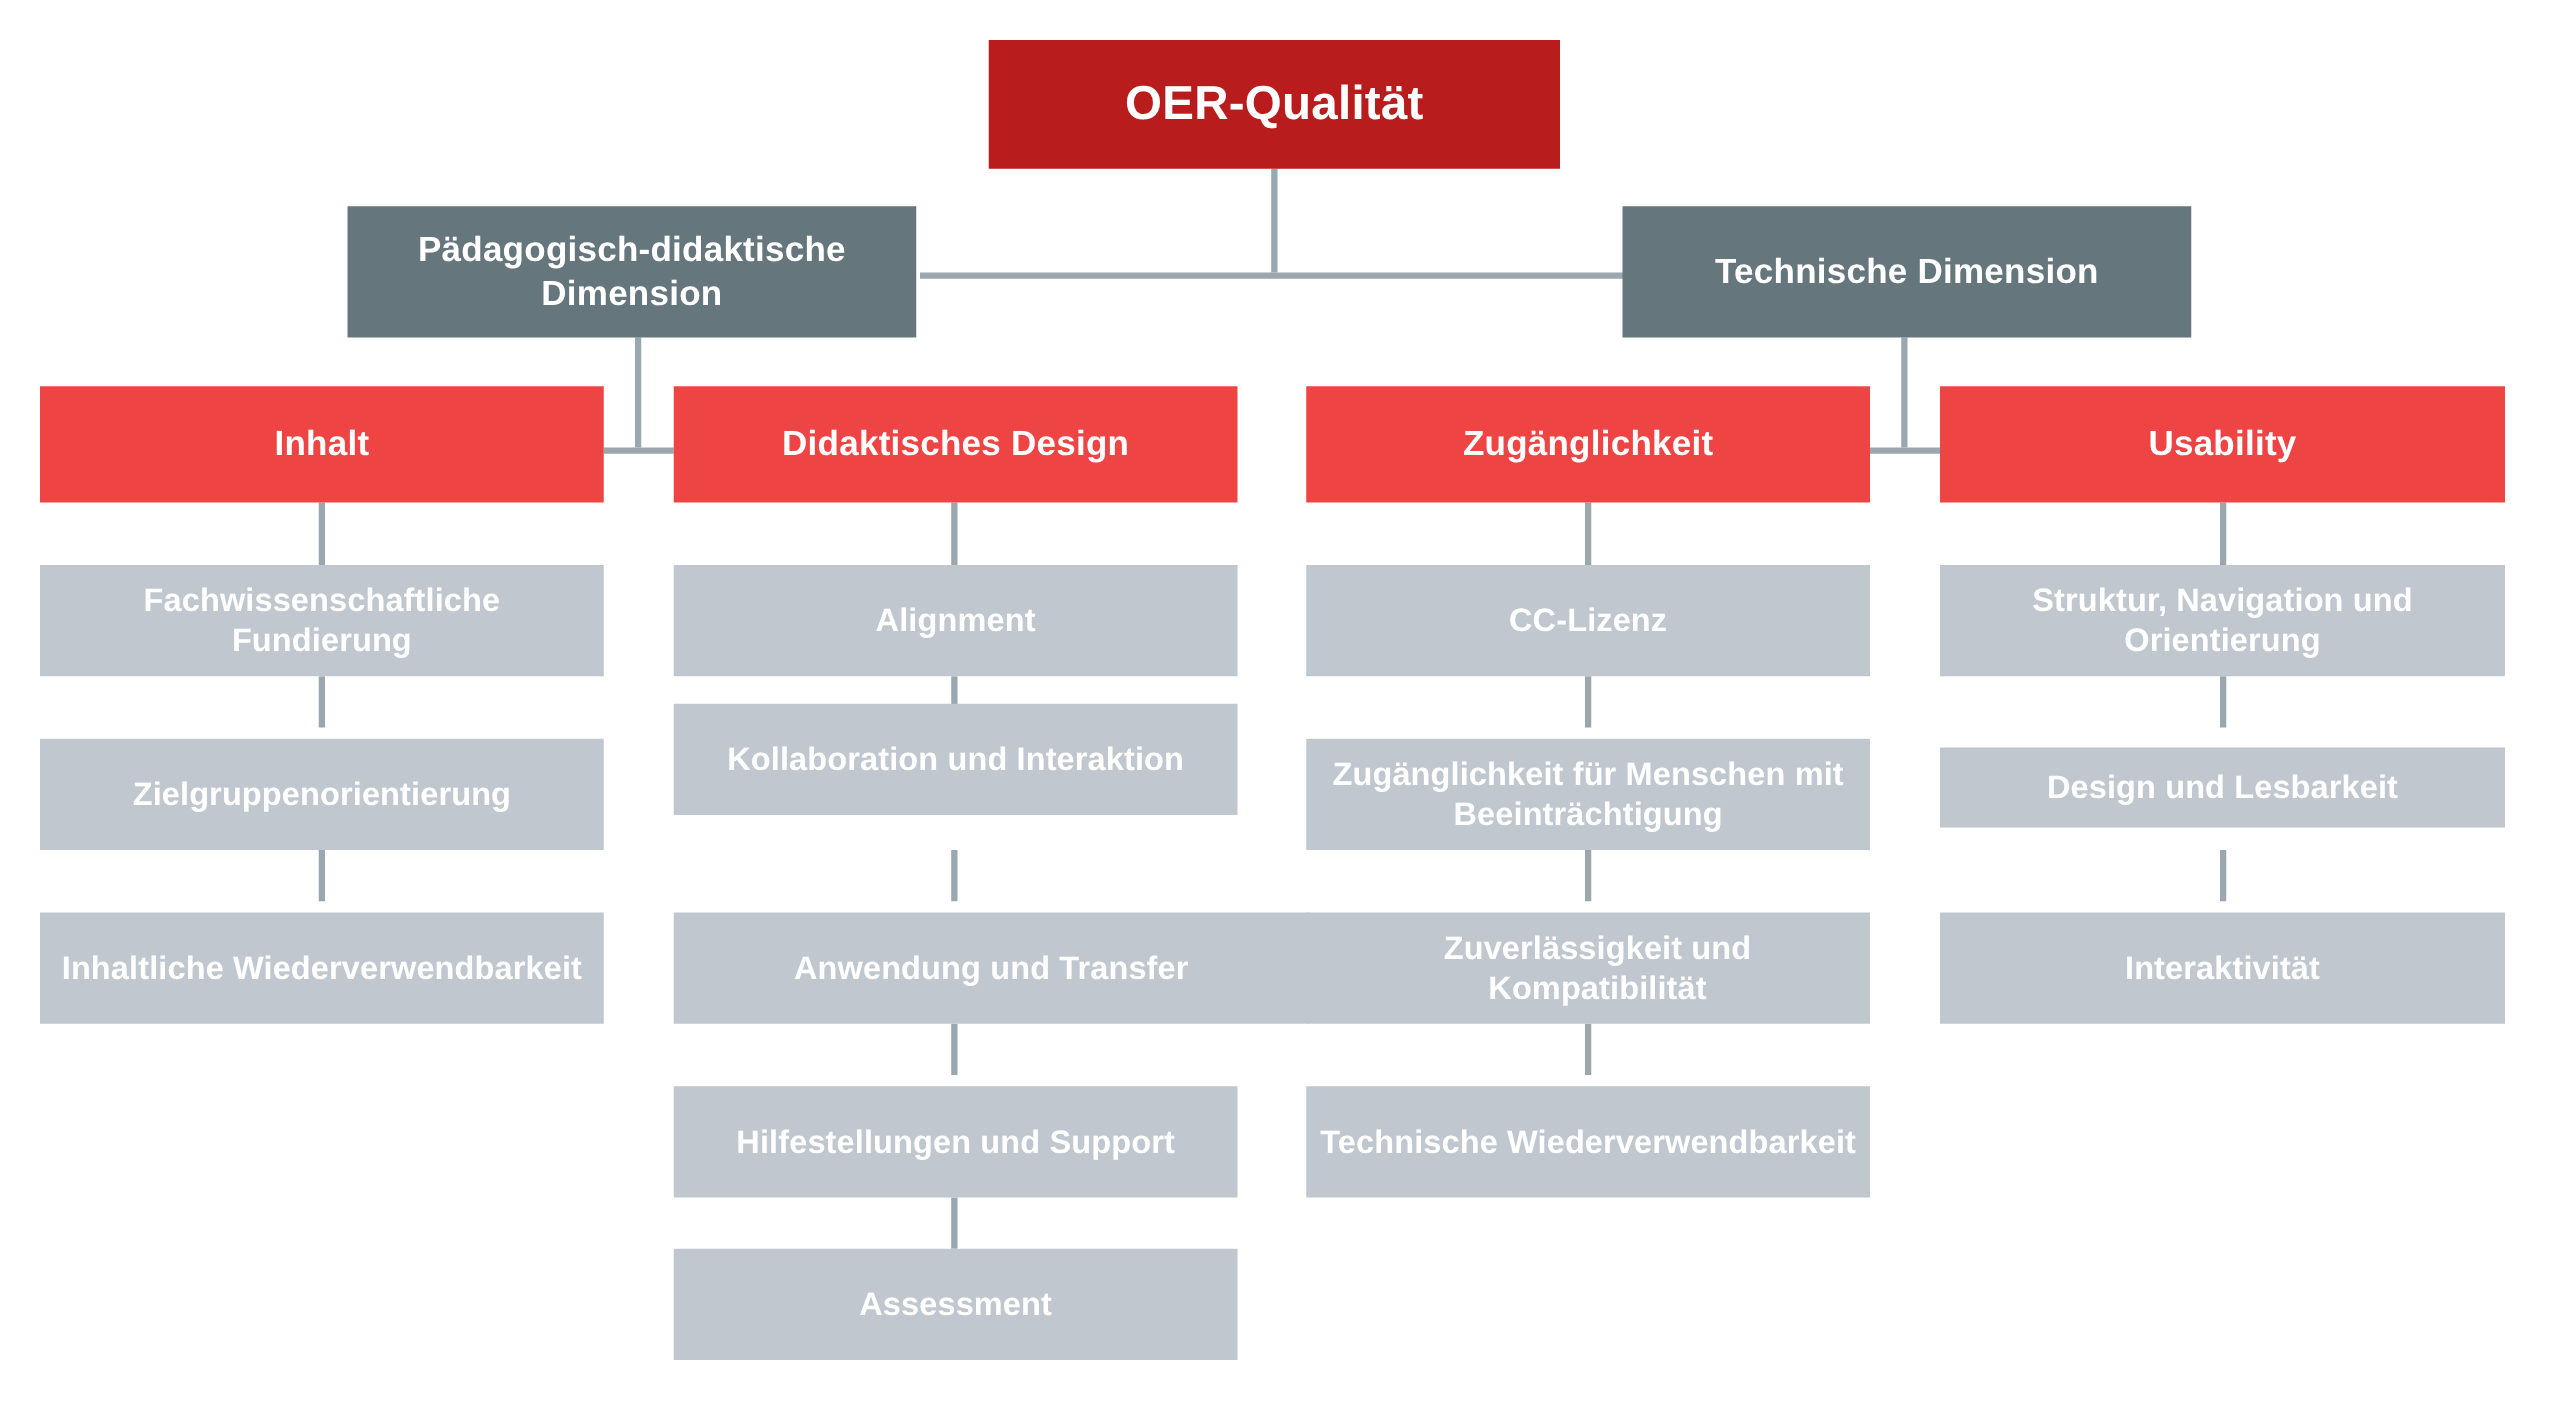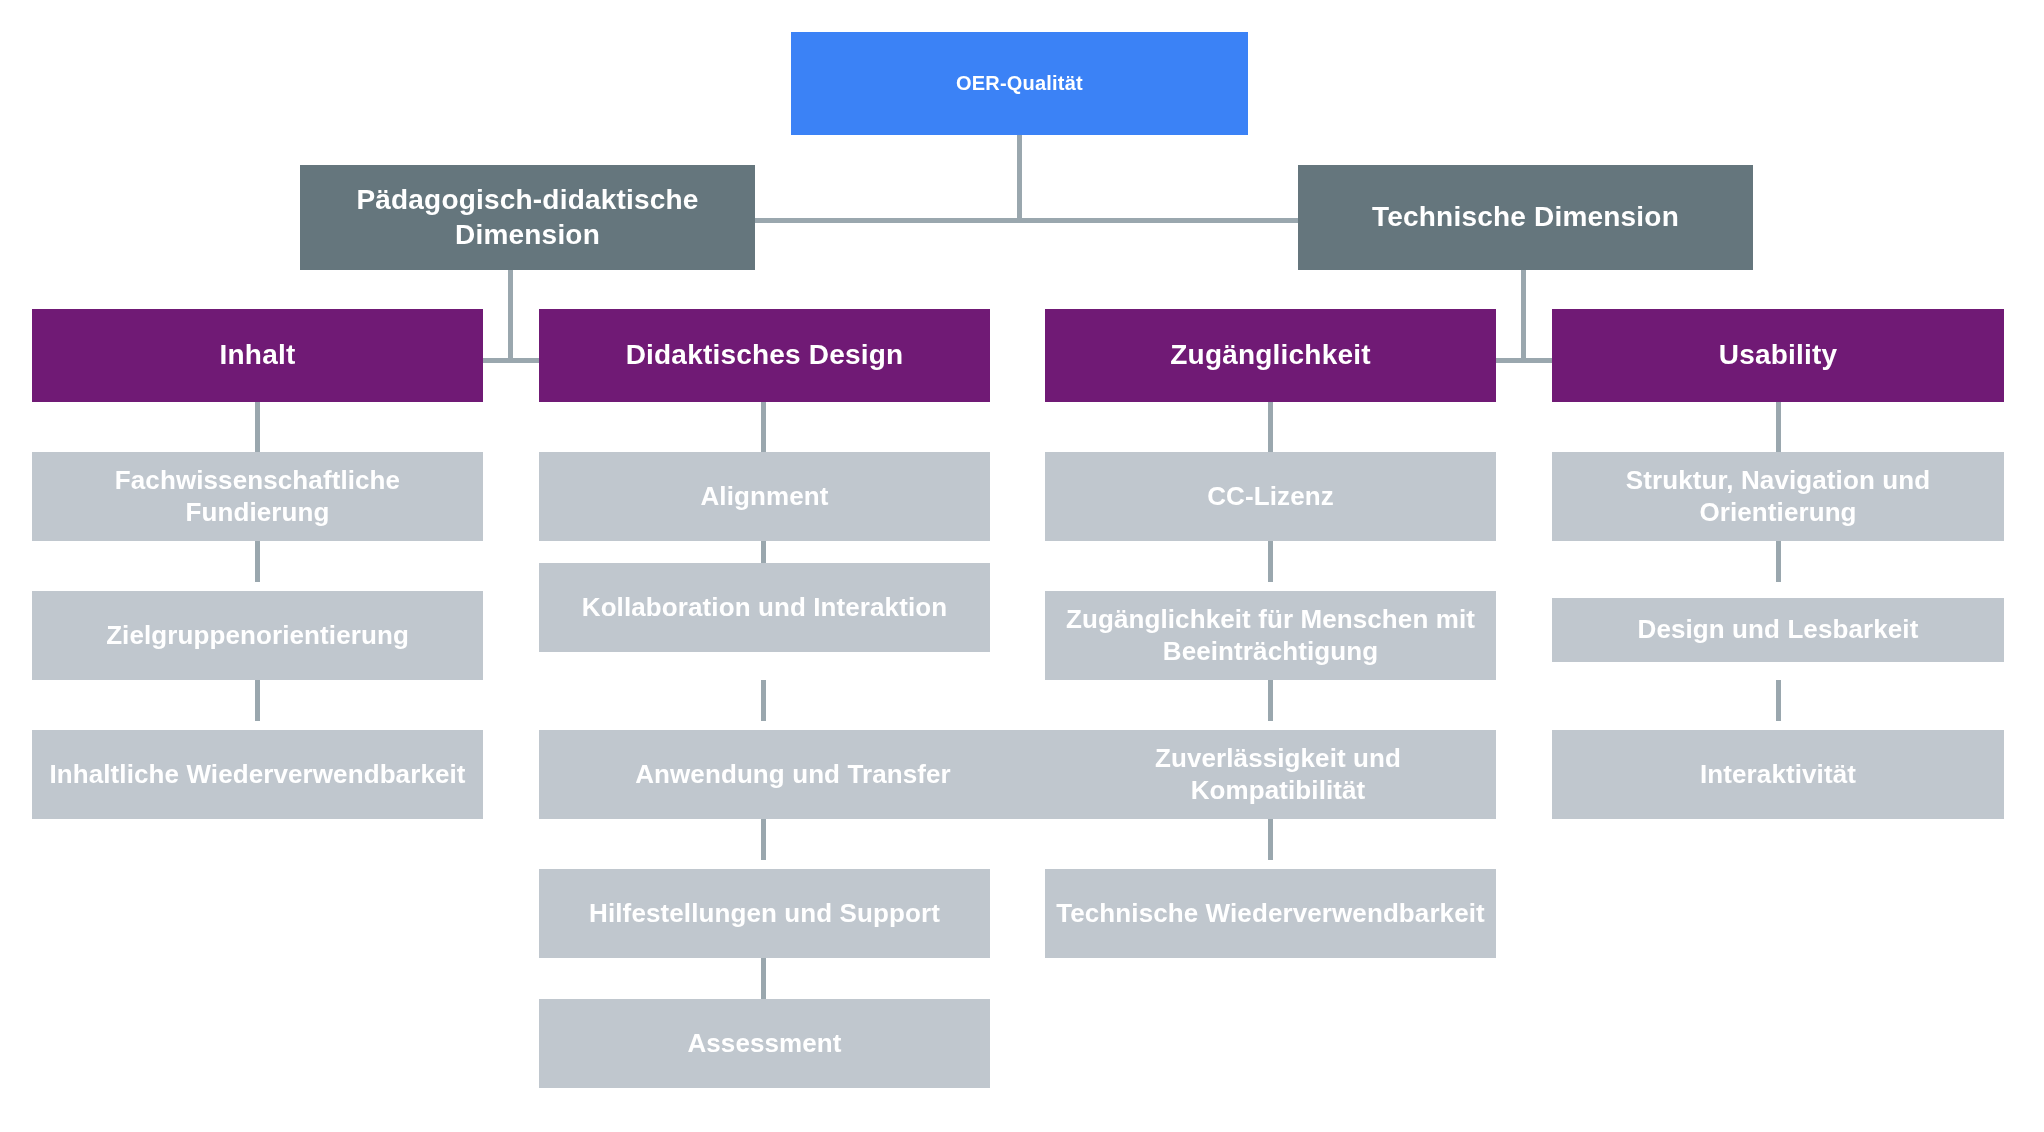--- a/index.html
+++ b/index.html
@@ -24,31 +24,31 @@
     align-items: center;
     justify-content: center;
     text-align: center;
     color: #ffffff;
     font-weight: bold;
     line-height: 1.22;
     padding: 4px 10px;
     white-space: pre-line;
   }
   .node.root {
-    background: #3b82f6;
-    font-size: 20px;
+    background: #b91c1c;
+    font-size: 38px;
     letter-spacing: 0.2px;
   }
   .node.dimension {
     background: #65767d;
     font-size: 28px;
     letter-spacing: 0.2px;
   }
   .node.category {
-    background: #701a75;
+    background: #ef4444;
     font-size: 28px;
     letter-spacing: 0.2px;
   }
   .node.leaf {
     background: #c0c7ce;
     font-size: 26px;
     letter-spacing: 0.1px;
   }
   .connector {
     position: absolute;
@@ -85,21 +85,21 @@
   <div class="connector v" style="left:1268px; top:541px; height:41px;"></div>
   <div class="connector v" style="left:1268px; top:680px; height:41px;"></div>
   <div class="connector v" style="left:1268px; top:819px; height:41px;"></div>
 
   <div class="connector v" style="left:1776px; top:402px; height:50px;"></div>
   <div class="connector v" style="left:1776px; top:541px; height:41px;"></div>
   <div class="connector v" style="left:1776px; top:680px; height:41px;"></div>
 
   <div class="node root" style="left:791px; top:32px; width:457px; height:103px;">OER-Qualität</div>
 
-  <div class="node dimension" style="left:300px; top:165px; width:455px; height:105px;">Pädagogisch-didaktische Dimension</div>
+  <div class="node dimension" style="left:278px; top:165px; width:455px; height:105px;">Pädagogisch-didaktische Dimension</div>
   <div class="node dimension" style="left:1298px; top:165px; width:455px; height:105px;">Technische Dimension</div>
 
   <div class="node category" style="left:32px; top:309px; width:451px; height:93px;">Inhalt</div>
   <div class="node category" style="left:539px; top:309px; width:451px; height:93px;">Didaktisches Design</div>
   <div class="node category" style="left:1045px; top:309px; width:451px; height:93px;">Zugänglichkeit</div>
   <div class="node category" style="left:1552px; top:309px; width:452px; height:93px;">Usability</div>
 
   <div class="node leaf" style="left:32px; top:452px; width:451px; height:89px;">Fachwissenschaftliche Fundierung</div>
   <div class="node leaf" style="left:32px; top:591px; width:451px; height:89px;">Zielgruppenorientierung</div>
   <div class="node leaf" style="left:32px; top:730px; width:451px; height:89px;">Inhaltliche Wiederverwendbarkeit</div>

